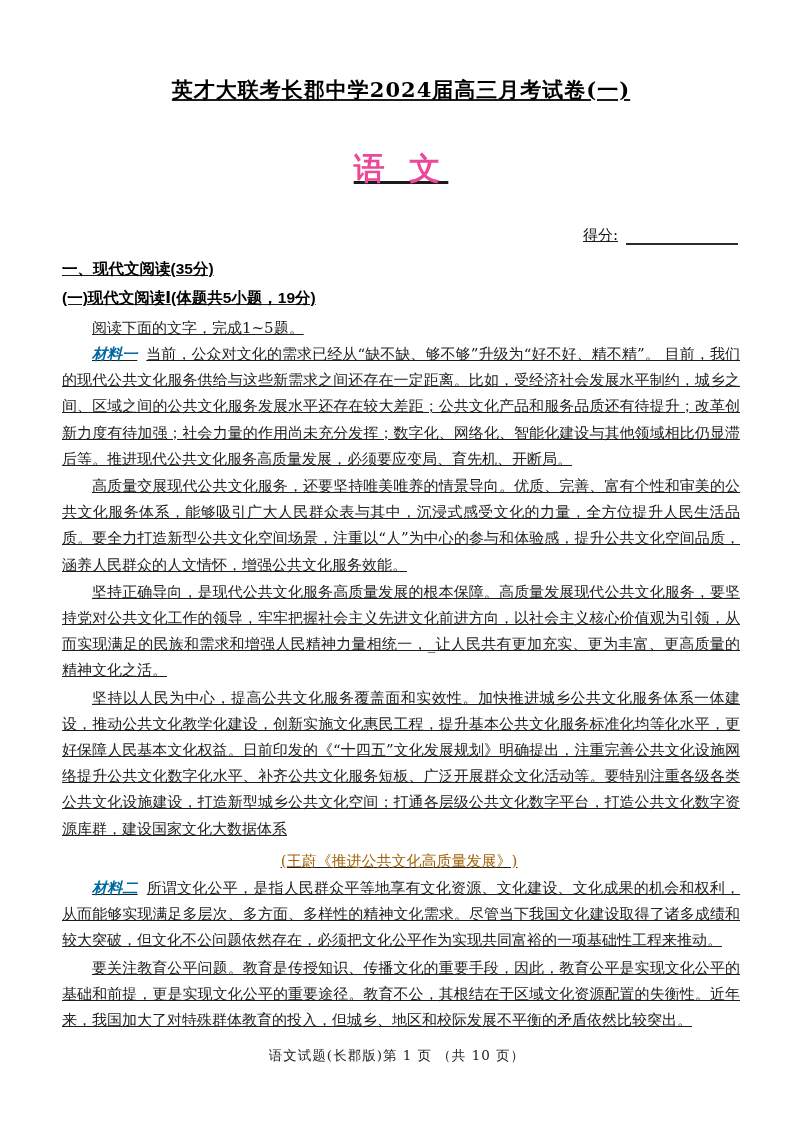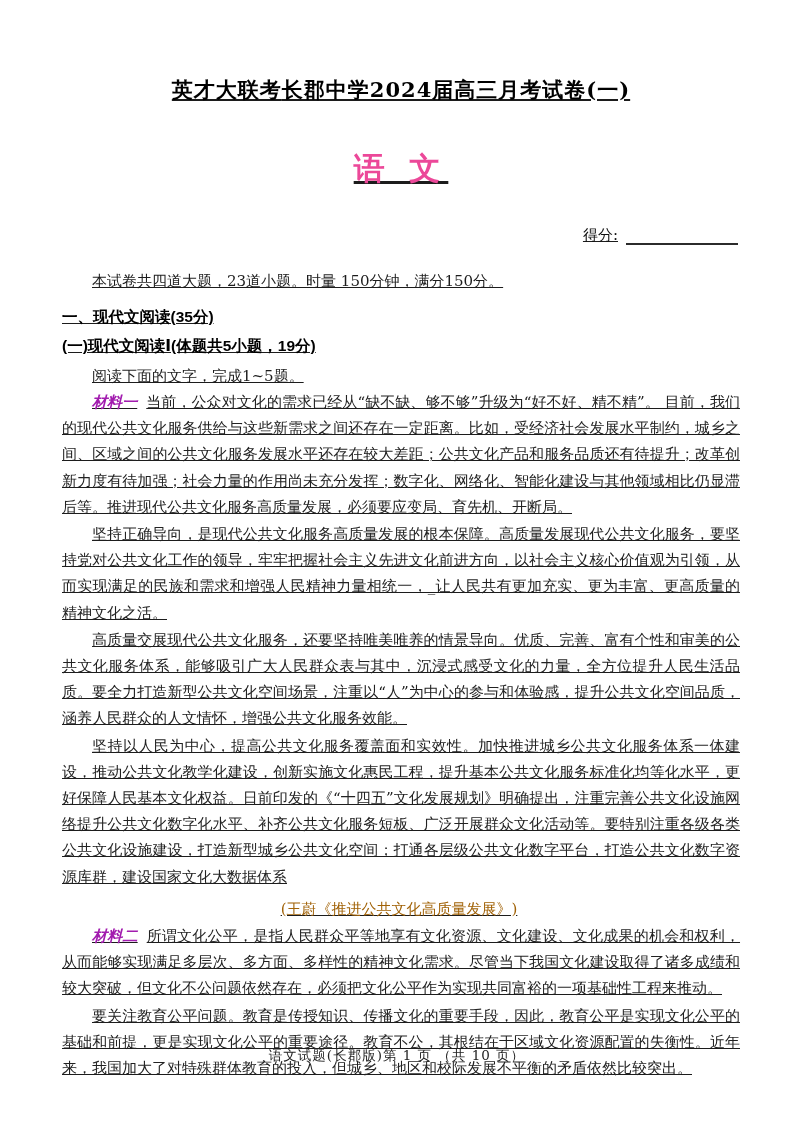--- a/index.html
+++ b/index.html
@@ -86,21 +86,21 @@
     text-align: justify;
     text-justify: inter-character;
     text-indent: 2em;
     margin-top: 1px;
     color: #222;
   }
   .mat-label {
     font-family: "Liberation Sans", "DejaVu Sans", sans-serif;
     font-weight: 800;
     font-style: italic;
-    color: #a21caf;
+    color: #0369a1;
     margin-right: 9px;
   }
   .attribution {
     font-size: 15px;
     line-height: 26.2px;
     text-align: center;
     padding-right: 4px;
     margin-top: 6px;
     color: #a16207;
   }
@@ -123,33 +123,32 @@
     <span class="series">英才大联考</span><span class="title-rest">长郡中学2024届高三月考试卷(一)</span>
   </div>
 
   <div class="subject-title">语 文</div>
 
   <div class="score-row">
     <span>得分:</span>
       <span class="score-blank"></span>
   </div>
 
-  <div class="intro">本试卷共四道大题，23道小题。时量 150分钟，满分150分。</div>
 
   <div class="h1">一、现代文阅读(35分)</div>
 
   <div class="h2">(一)现代文阅读Ⅰ(体题共5小题，19分)</div>
 
   <div class="instruction">阅读下面的文字，完成1~5题。</div>
 
   <p class="body-par"><span class="mat-label">材料一</span><span>当前，公众对文化的需求已经从“缺不缺、够不够”升级为“好不好、精不精”。 目前，我们的现代公共文化服务供给与这些新需求之间还存在一定距离。比如，受经济社会发展水平制约，城乡之间、区域之间的公共文化服务发展水平还存在较大差距；公共文化产品和服务品质还有待提升；改革创新力度有待加强；社会力量的作用尚未充分发挥；数字化、网络化、智能化建设与其他领域相比仍显滞后等。推进现代公共文化服务高质量发展，必须要应变局、育先机、开断局。</span></p>
 
+  <p class="body-par">高质量交展现代公共文化服务，还要坚持唯美唯养的情景导向。优质、完善、富有个性和审美的公共文化服务体系，能够吸引广大人民群众表与其中，沉浸式感受文化的力量，全方位提升人民生活品质。要全力打造新型公共文化空间场景，注重以“人”为中心的参与和体验感，提升公共文化空间品质，涵养人民群众的人文情怀，增强公共文化服务效能。</p>
+
   <p class="body-par">坚持正确导向，是现代公共文化服务高质量发展的根本保障。高质量发展现代公共文化服务，要坚持党对公共文化工作的领导，牢牢把握社会主义先进文化前进方向，以社会主义核心价值观为引领，从而实现满足的民族和需求和增强人民精神力量相统一，_让人民共有更加充实、更为丰富、更高质量的精神文化之活。</p>
-
-  <p class="body-par">高质量交展现代公共文化服务，还要坚持唯美唯养的情景导向。优质、完善、富有个性和审美的公共文化服务体系，能够吸引广大人民群众表与其中，沉浸式感受文化的力量，全方位提升人民生活品质。要全力打造新型公共文化空间场景，注重以“人”为中心的参与和体验感，提升公共文化空间品质，涵养人民群众的人文情怀，增强公共文化服务效能。</p>
 
   <p class="body-par">坚持以人民为中心，提高公共文化服务覆盖面和实效性。加快推进城乡公共文化服务体系一体建设，推动公共文化教学化建设，创新实施文化惠民工程，提升基本公共文化服务标准化均等化水平，更好保障人民基本文化权益。日前印发的《“十四五”文化发展规划》明确提出，注重完善公共文化设施网络提升公共文化数字化水平、补齐公共文化服务短板、广泛开展群众文化活动等。要特别注重各级各类公共文化设施建设，打造新型城乡公共文化空间；打通各层级公共文化数字平台，打造公共文化数字资源库群，建设国家文化大数据体系</p>
 
   <div class="attribution">(王蔚《推进公共文化高质量发展》)</div>
 
   <p class="body-par"><span class="mat-label">材料二</span><span>所谓文化公平，是指人民群众平等地享有文化资源、文化建设、文化成果的机会和权利，从而能够实现满足多层次、多方面、多样性的精神文化需求。尽管当下我国文化建设取得了诸多成绩和较大突破，但文化不公问题依然存在，必须把文化公平作为实现共同富裕的一项基础性工程来推动。</span></p>
 
   <p class="body-par">要关注教育公平问题。教育是传授知识、传播文化的重要手段，因此，教育公平是实现文化公平的基础和前提，更是实现文化公平的重要途径。教育不公，其根结在于区域文化资源配置的失衡性。近年来，我国加大了对特殊群体教育的投入，但城乡、地区和校际发展不平衡的矛盾依然比较突出。</p>
 
   <div class="footer">语文试题(长郡版)第 1 页 （共 10 页）</div>

